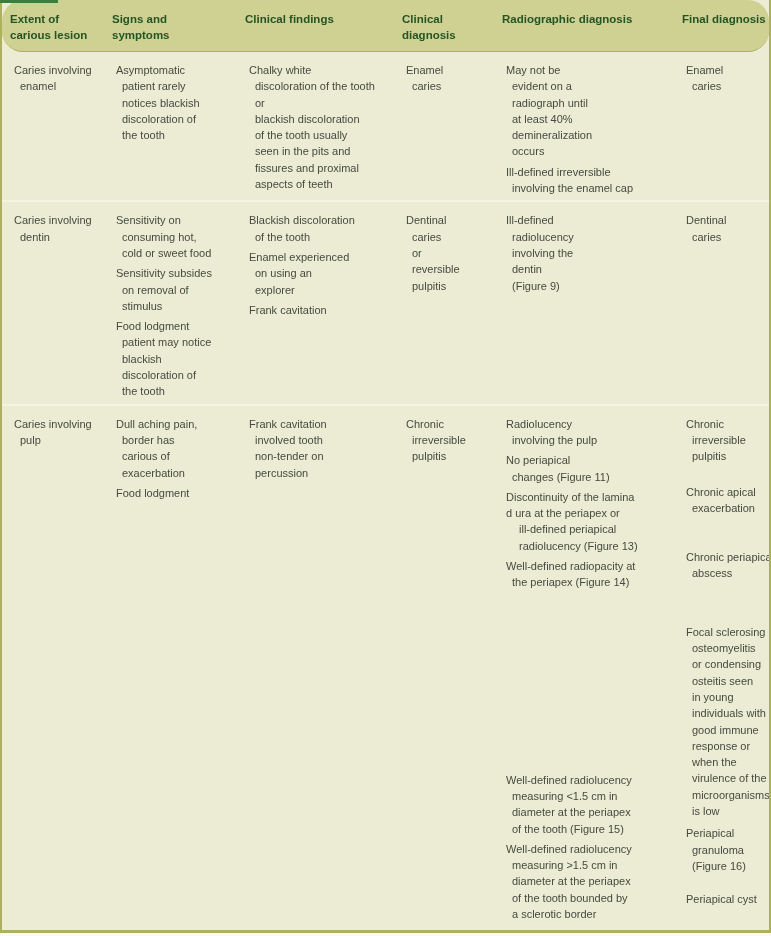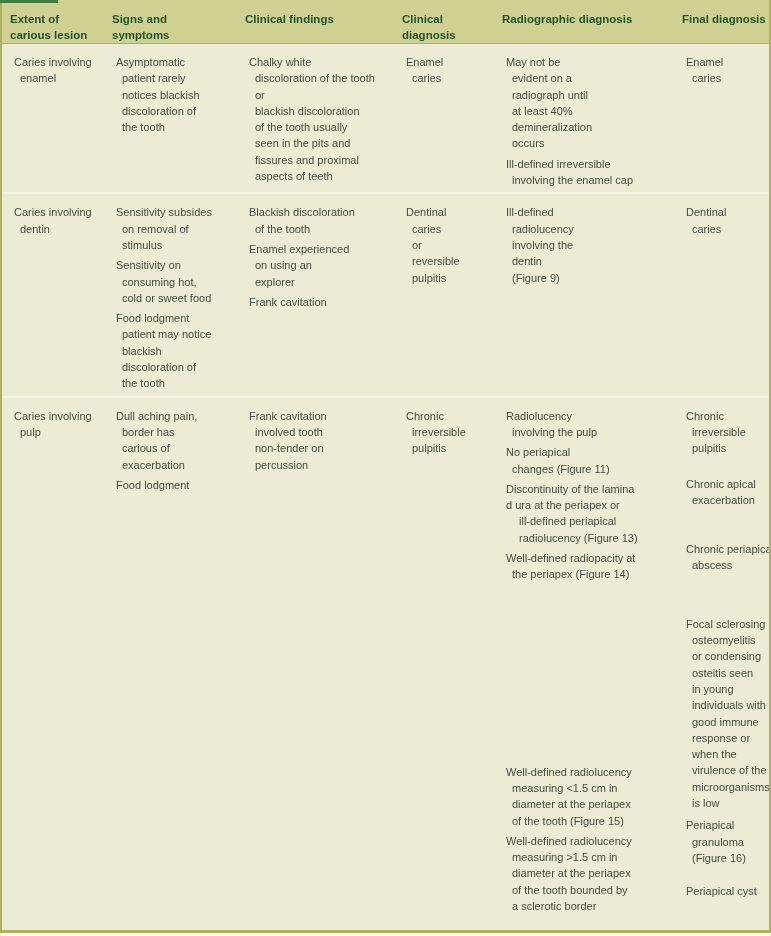--- a/index.html
+++ b/index.html
@@ -32,21 +32,22 @@
     border-bottom:3px solid var(--border-olive);
     background:var(--body-bg);
     overflow:hidden;
   }
   .thead{
     display:grid;
     grid-template-columns:102px 133px 157px 100px 180px 95px;
     background:var(--header-bg);
     border-bottom:1px solid var(--border-olive);
     box-sizing:border-box;
-    height:44px;
+    height:52px;
+    border-radius:21px;
   }
   .hcell{padding:11px 3px 0 8px;box-sizing:border-box;overflow:hidden;}
   .hline{
     font-size:11.5px;line-height:16px;font-weight:bold;
     color:var(--header-text);white-space:nowrap;
   }
   .trow{
     display:grid;
     grid-template-columns:102px 133px 157px 100px 180px 95px;
     border-top:2px solid var(--divider-light);
@@ -152,28 +153,28 @@
         </div>
         <div class="trow trow-dentin">
           <div class="tcell">
             <div class="block">
               <div class="line">Caries involving</div>
               <div class="line i1">dentin</div>
             </div>
           </div>
           <div class="tcell">
             <div class="block">
+              <div class="line">Sensitivity on</div>
+              <div class="line i1">consuming hot,</div>
+              <div class="line i1">cold or sweet food</div>
+            </div>
+            <div class="block">
               <div class="line">Sensitivity subsides</div>
               <div class="line i1">on removal of</div>
               <div class="line i1">stimulus</div>
-            </div>
-            <div class="block">
-              <div class="line">Sensitivity on</div>
-              <div class="line i1">consuming hot,</div>
-              <div class="line i1">cold or sweet food</div>
             </div>
             <div class="block">
               <div class="line">Food lodgment</div>
               <div class="line i1">patient may notice</div>
               <div class="line i1">blackish</div>
               <div class="line i1">discoloration of</div>
               <div class="line i1">the tooth</div>
             </div>
           </div>
           <div class="tcell">

